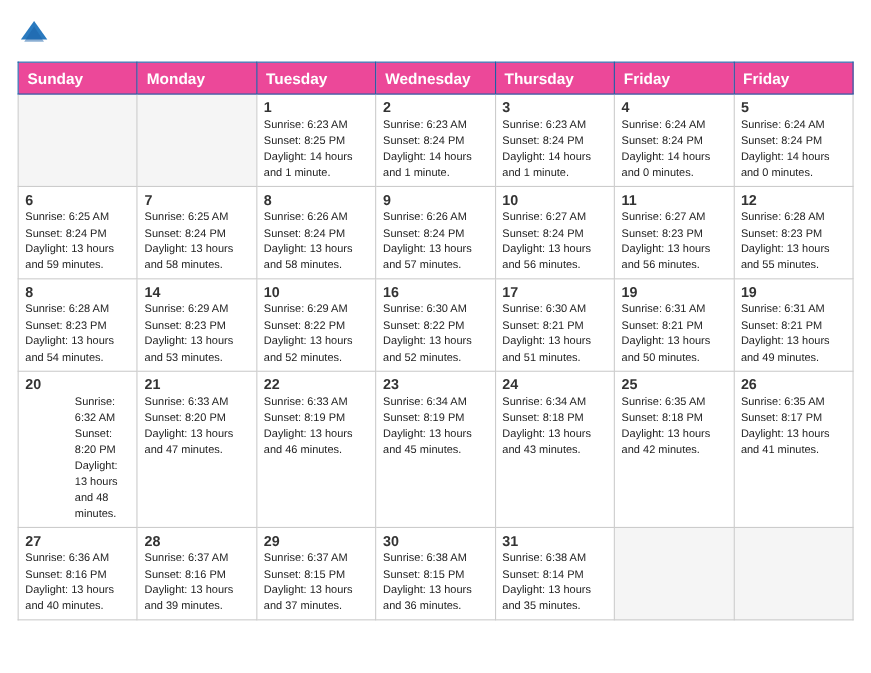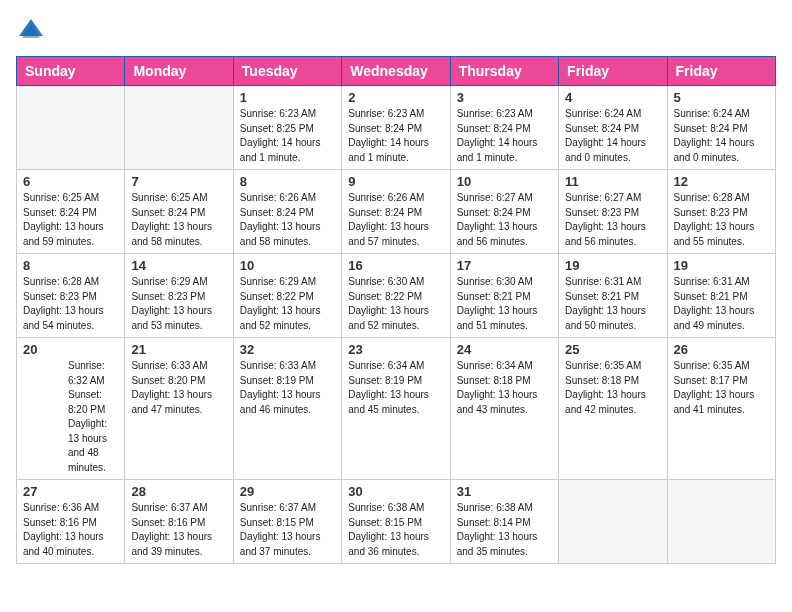--- a/index.html
+++ b/index.html
@@ -249,21 +249,21 @@
 Sunset: 8:20 PM
 Daylight: 13 hours and 48 minutes.</div>
         </td>
         <td>
           <div class="day-num">21</div>
           <div class="day-detail" style="white-space: pre-line;">Sunrise: 6:33 AM
 Sunset: 8:20 PM
 Daylight: 13 hours and 47 minutes.</div>
         </td>
         <td>
-          <div class="day-num">32</div>
+          <div class="day-num">22</div>
           <div class="day-detail" style="white-space: pre-line;">Sunrise: 6:33 AM
 Sunset: 8:19 PM
 Daylight: 13 hours and 46 minutes.</div>
         </td>
         <td>
           <div class="day-num">23</div>
           <div class="day-detail" style="white-space: pre-line;">Sunrise: 6:34 AM
 Sunset: 8:19 PM
 Daylight: 13 hours and 45 minutes.</div>
         </td>

